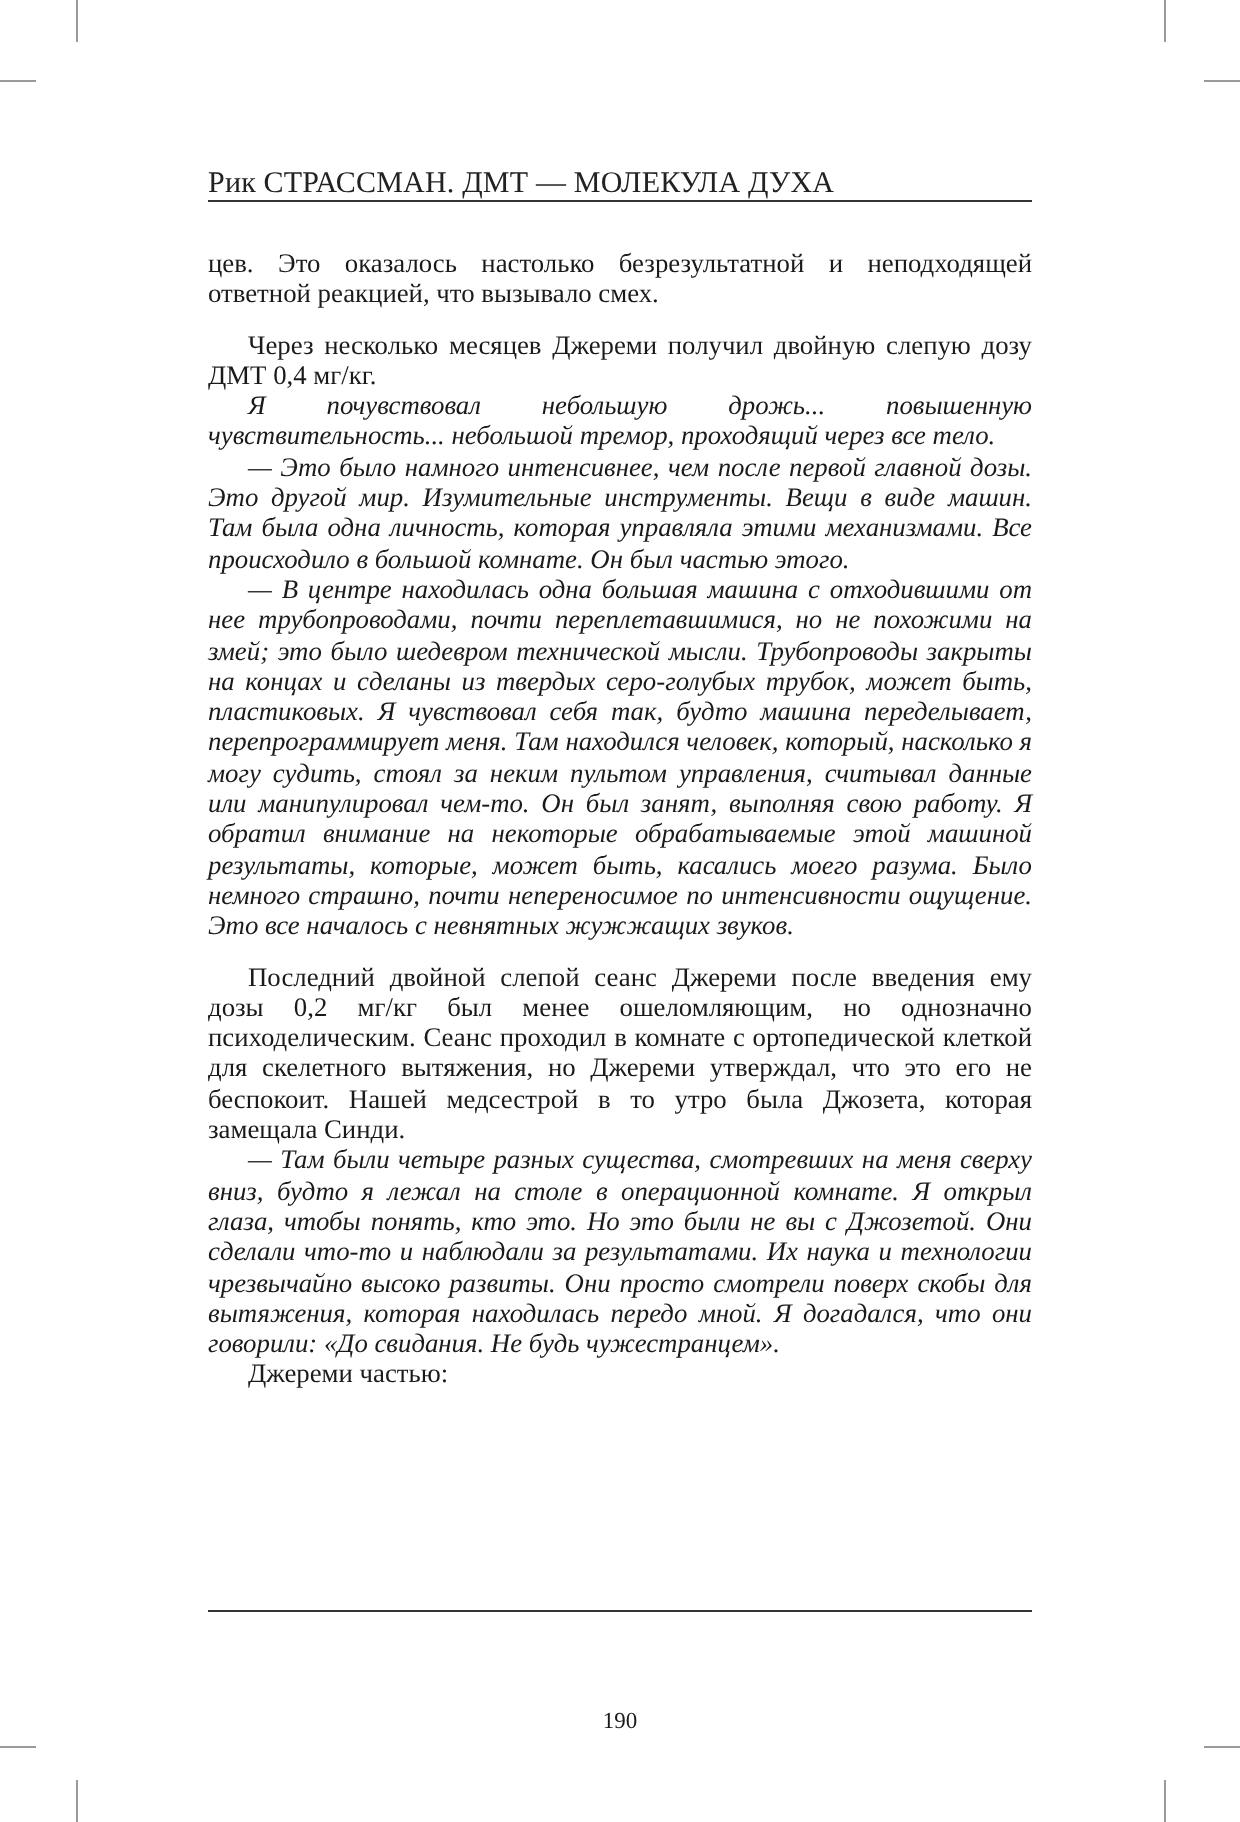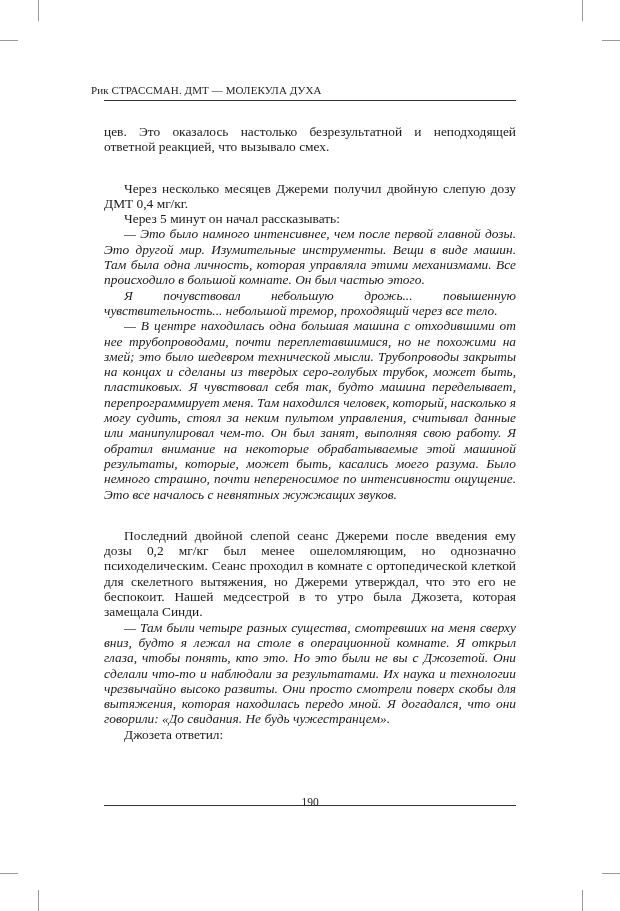--- a/index.html
+++ b/index.html
@@ -1,51 +1,50 @@
 <!DOCTYPE html>
 <html><head>
 <meta charset="utf-8">
 <style>
   html, body { margin:0; padding:0; background:#ffffff; }
   body { width:620px; height:911px; position:relative; overflow:hidden;
          font-family:"Liberation Serif", "DejaVu Serif", serif; color:#1a1a1a; }
   .crop { position:absolute; background:#9a9a9a; }
-  .header { position:absolute; left:91px; top:84px; width:412px;
-            font-size:11px; letter-spacing:0.1px; color:#222; }
+  .header { position:absolute; left:104px; top:84px; width:412px;
+            font-size:15px; letter-spacing:0.1px; color:#222; }
   .header-rule { position:absolute; left:104px; top:100px; width:412px; height:1px; background:#333; }
   .body { position:absolute; left:104px; top:124px; width:412px;
           font-size:13.4px; line-height:15.3px; text-align:justify; hyphens:manual; }
   .body p { margin:0; text-indent:20px; }
   .body p.noindent { text-indent:0; }
-  .body p.gap { margin-top:26px; }
+  .body p.gap { margin-top:10px; }
   .body p.it { font-style:italic; }
   .footer-rule { position:absolute; left:104px; top:805px; width:412px; height:1px; background:#333; }
-  .page-number { position:absolute; left:104px; top:796px; width:412px; text-align:center; font-size:11.5px; }
+  .page-number { position:absolute; left:104px; top:855px; width:412px; text-align:center; font-size:11.5px; }
 </style>
 </head>
 <body>
 
 <div class="crop" style="left:38px;top:0;width:1px;height:21px;"></div>
 <div class="crop" style="left:582px;top:0;width:1px;height:21px;"></div>
 <div class="crop" style="left:0;top:40px;width:18px;height:1px;"></div>
 <div class="crop" style="left:602px;top:40px;width:18px;height:1px;"></div>
 <div class="crop" style="left:0;top:873px;width:18px;height:1px;"></div>
 <div class="crop" style="left:602px;top:873px;width:18px;height:1px;"></div>
 <div class="crop" style="left:38px;top:890px;width:1px;height:21px;"></div>
 <div class="crop" style="left:582px;top:890px;width:1px;height:21px;"></div>
 
 <div class="header">Рик СТРАССМАН. ДМТ — МОЛЕКУЛА ДУХА</div>
 <div class="header-rule"></div>
 
 <div class="body">
   <p class="noindent">цев. Это оказалось настолько безрезультатной и неподходящей ответной реакцией, что вызывало смех.</p>
   <p class="gap">Через несколько месяцев Джереми получил двойную слепую дозу ДМТ 0,4 мг/кг.</p>
-  <p>Через 5 минут он начал рассказывать:</p>
+  <p class="it">Я почувствовал небольшую дрожь... повышенную чувствительность... небольшой тремор, проходящий через все тело.</p>
   <p class="it">— Это было намного интенсивнее, чем после первой главной дозы. Это другой мир. Изумительные инструменты. Вещи в виде машин. Там была одна личность, которая управляла этими механизмами. Все происходило в большой комнате. Он был частью этого.</p>
-  <p class="it">Я почувствовал небольшую дрожь... повышенную чувствительность... небольшой тремор, проходящий через все тело.</p>
   <p class="it">— В центре находилась одна большая машина с отходившими от нее трубопроводами, почти переплетавшимися, но не похожими на змей; это было шедевром технической мысли. Трубопроводы закрыты на концах и сделаны из твердых серо-голубых трубок, может быть, пластиковых. Я чувствовал себя так, будто машина переделывает, перепрограммирует меня. Там находился человек, который, насколько я могу судить, стоял за неким пультом управления, считывал данные или манипулировал чем-то. Он был занят, выполняя свою работу. Я обратил внимание на некоторые обрабатываемые этой машиной результаты, которые, может быть, ка­сались моего разума. Было немного страшно, почти непереносимое по ин­тенсивности ощущение. Это все началось с невнятных жужжащих звуков.</p>
   <p class="gap">Последний двойной слепой сеанс Джереми после введения ему дозы 0,2 мг/кг был менее ошеломляющим, но однозначно психоделическим. Сеанс проходил в комнате с ортопедической клеткой для скелетного вы­тяжения, но Джереми утверждал, что это его не беспокоит. Нашей медсе­строй в то утро была Джозета, которая замещала Синди.</p>
   <p class="it">— Там были четыре разных существа, смотревших на меня сверху вниз, будто я лежал на столе в операционной комнате. Я открыл глаза, чтобы понять, кто это. Но это были не вы с Джозетой. Они сделали что-то и наблюдали за результатами. Их наука и технологии чрезвычайно высоко развиты. Они просто смотрели поверх скобы для вытяжения, которая находилась передо мной. Я догадался, что они говорили: «До свидания. Не будь чужестранцем».</p>
-  <p>Джозета ответил:</p>
+  <p>Джереми частью:</p>
 </div>
 
 <div class="footer-rule"></div>
 <div class="page-number">190</div>
 
 </body></html>

